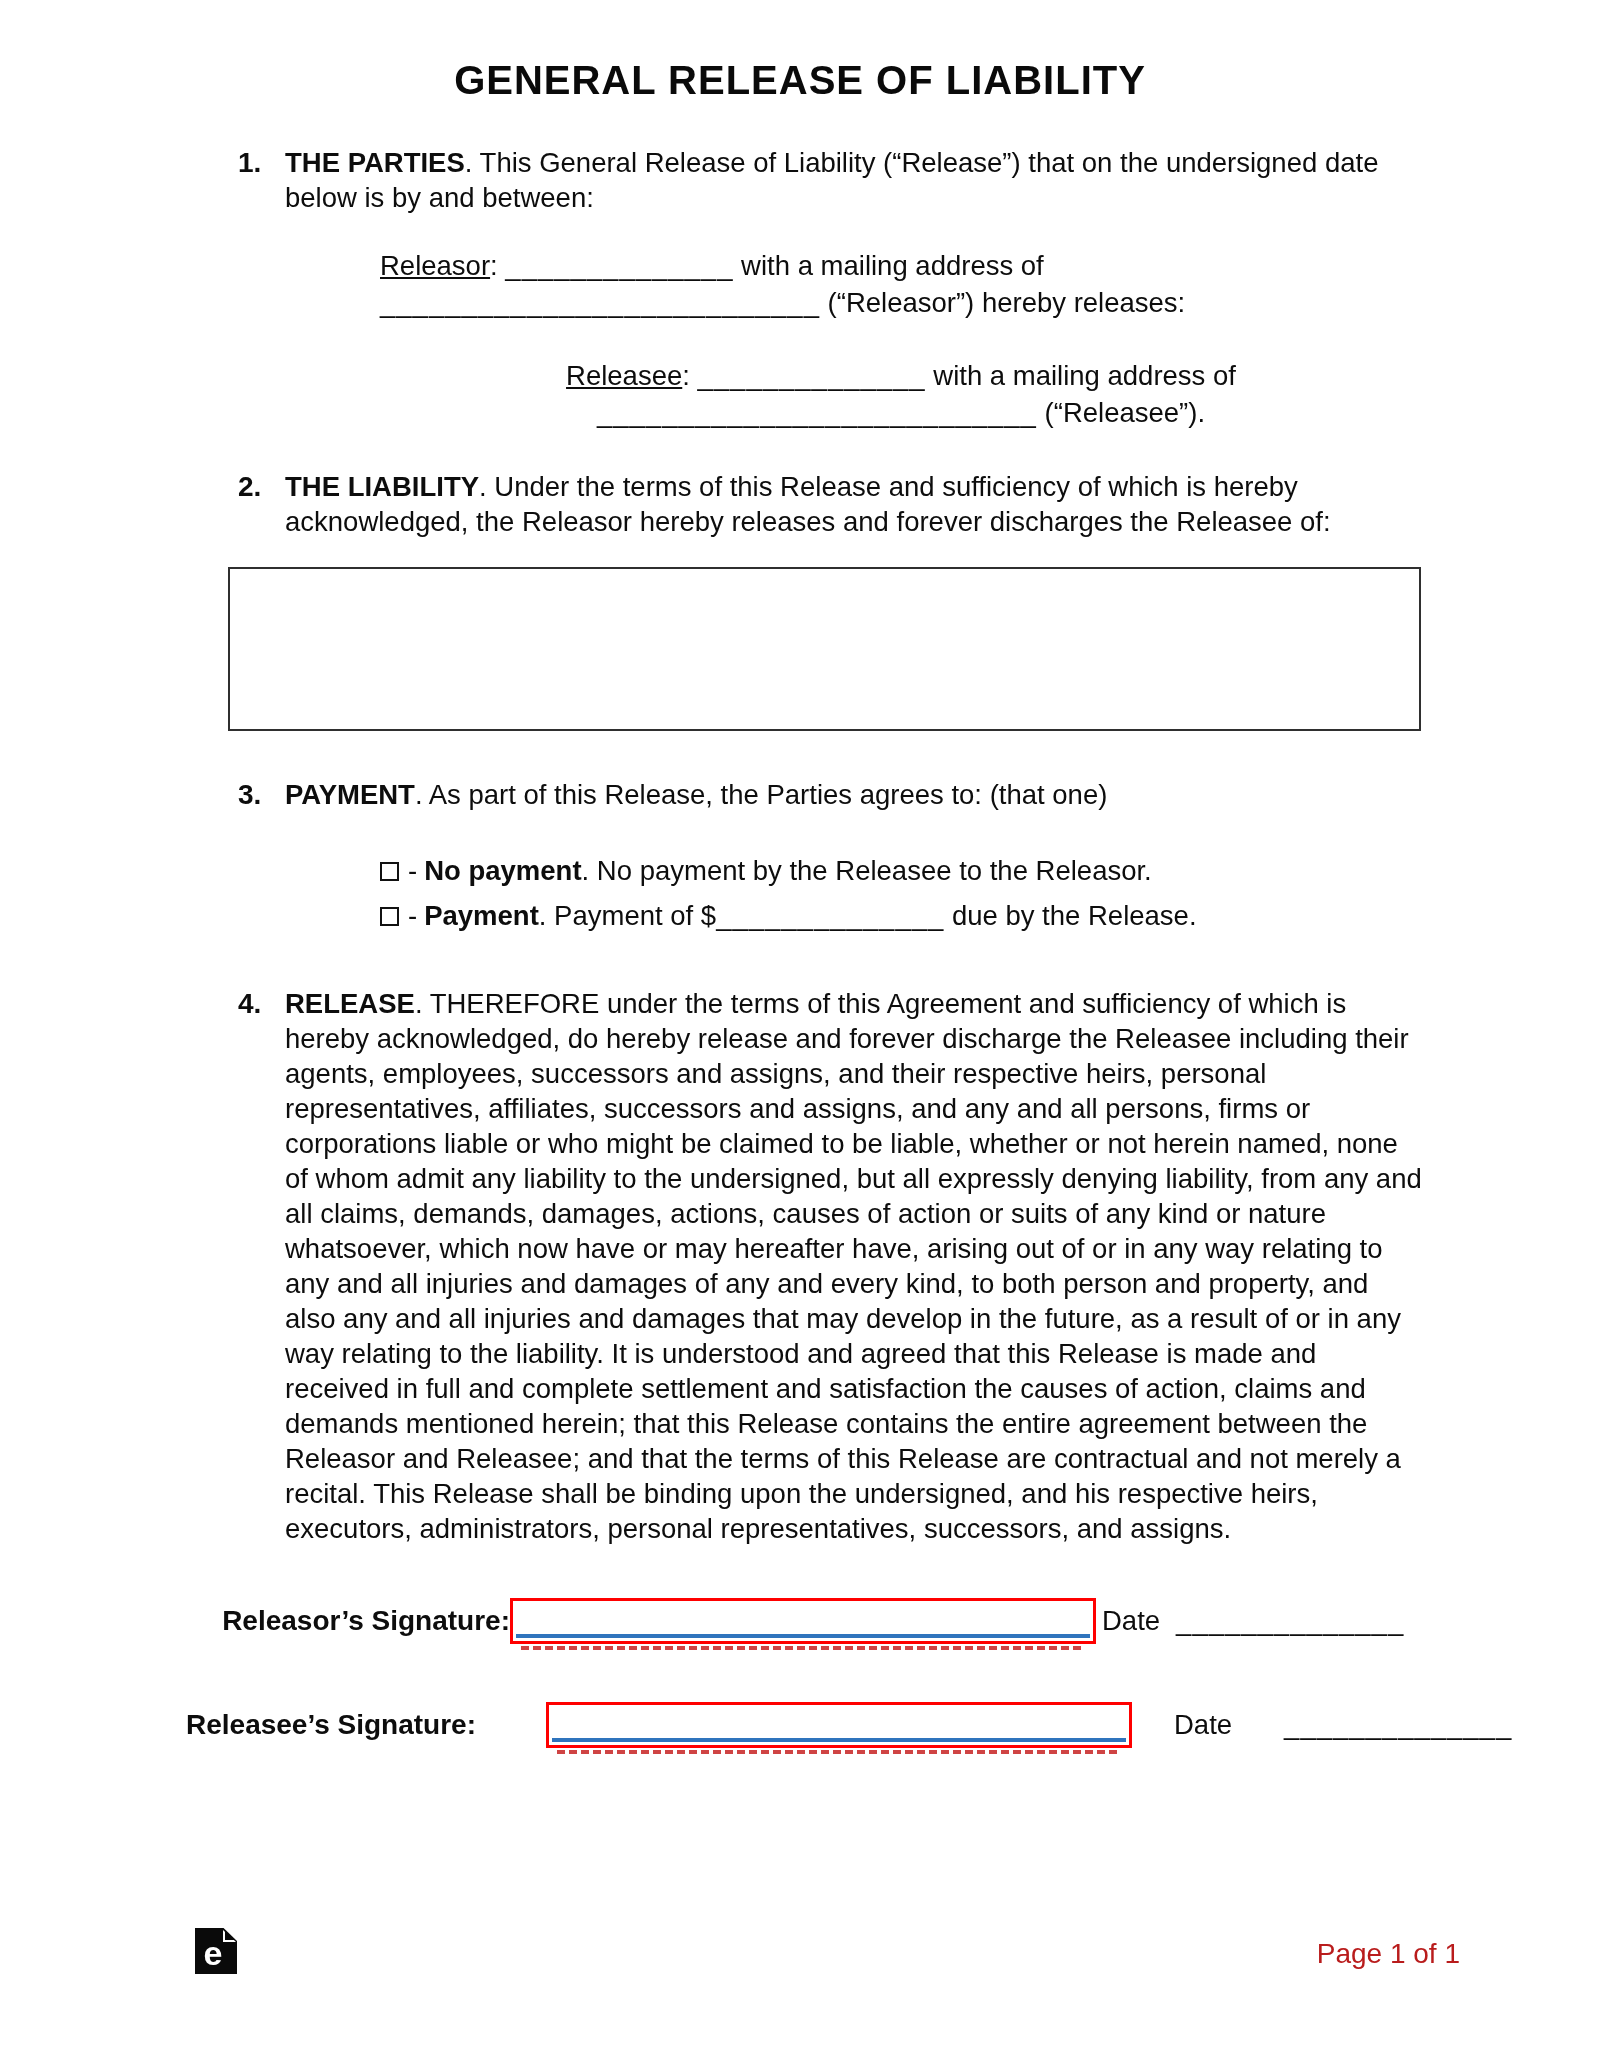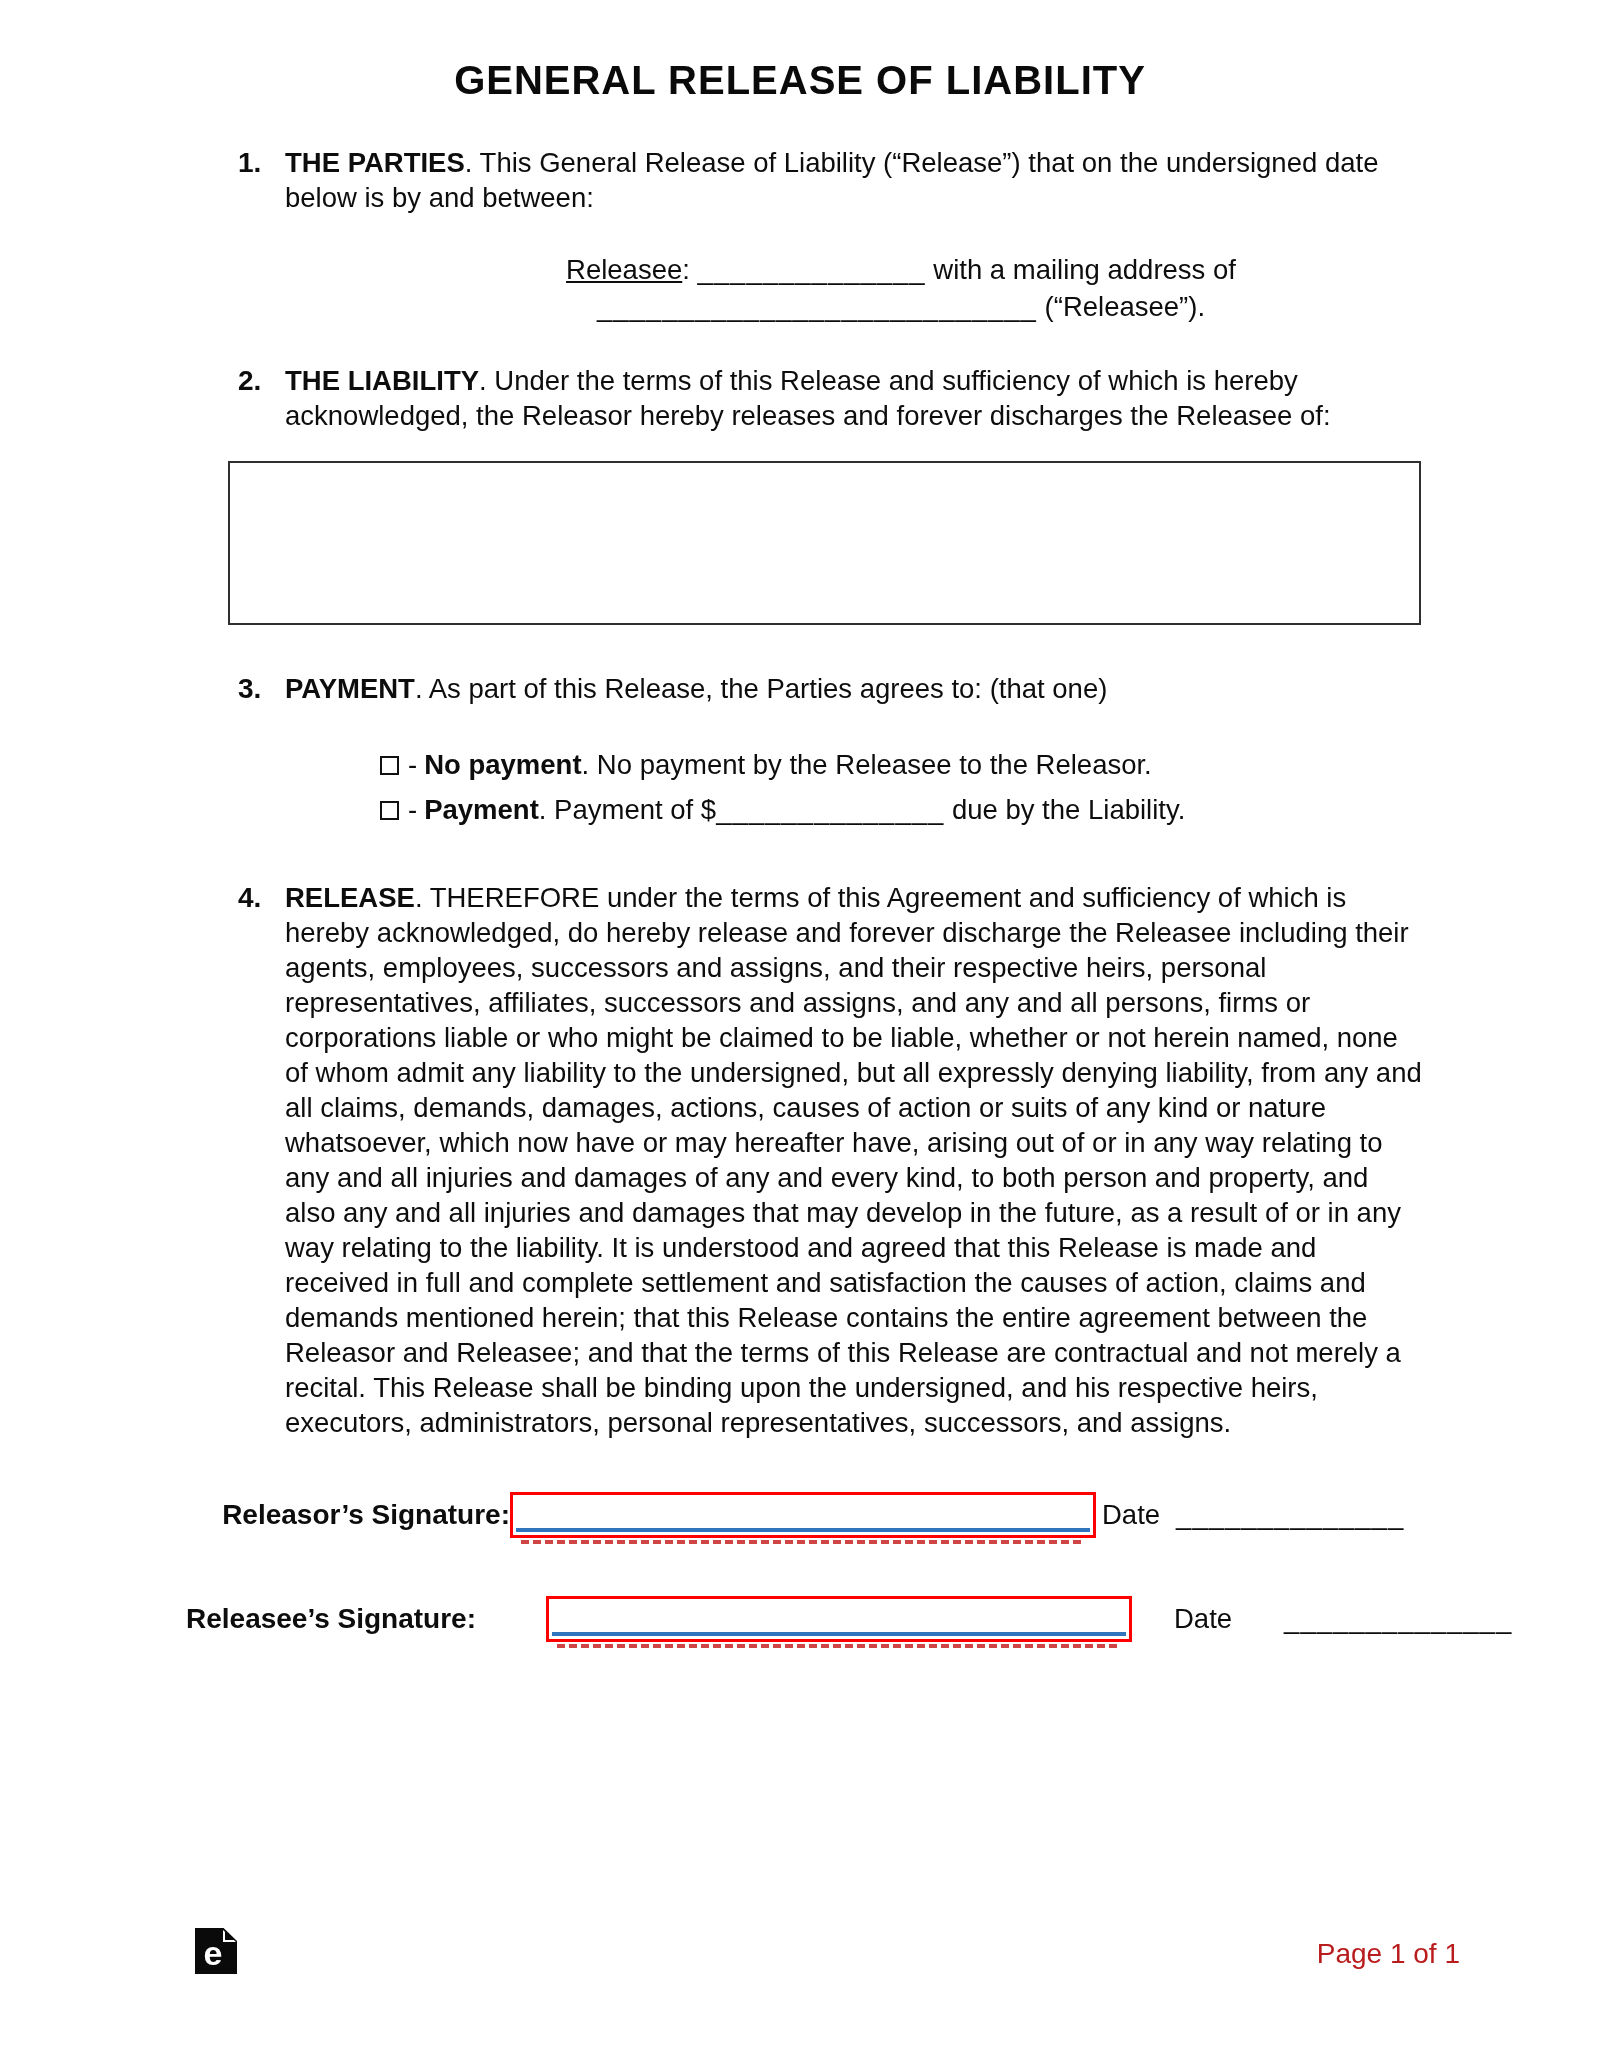--- a/index.html
+++ b/index.html
@@ -78,20 +78,24 @@
 
 <div class="page">
 
   <div class="doc-title">GENERAL RELEASE OF LIABILITY</div>
 
   <div class="sec" style="margin-top:42px;">
     <div class="num">1.</div>
     <div class="sec-body"><span class="sec-head">THE PARTIES</span><span>. This General Release of Liability (“Release”) that on the undersigned date below is by and between:</span></div>
   </div>
 
+  <div class="clause" style="margin-top:32px;">
+    <span class="lead">Releasor</span><span>: </span><span class="blank">______________</span><span> with a mailing address of</span><br>
+    <span class="blank">___________________________</span><span> (“Releasor”) hereby releases:</span>
+  </div>
 
   <div class="clause" style="margin-top:36px;text-align:center;">
     <span class="lead">Releasee</span><span>: </span><span class="blank">______________</span><span> with a mailing address of</span><br>
     <span class="blank">___________________________</span><span> (“Releasee”).</span>
   </div>
 
   <div class="sec" style="margin-top:38px;">
     <div class="num">2.</div>
     <div class="sec-body"><span class="sec-head">THE LIABILITY</span><span>. Under the terms of this Release and sufficiency of which is hereby acknowledged, the Releasor hereby releases and forever discharges the Releasee of:</span></div>
   </div>
@@ -104,21 +108,21 @@
   </div>
 
   <div class="opt first">
     <span class="cbx"></span>
       <span class="dash">-</span>
       <span><span class="opt-bold">No payment</span><span>. No payment by the Releasee to the Releasor.</span></span>
   </div>
   <div class="opt">
     <span class="cbx"></span>
       <span class="dash">-</span>
-      <span><span class="opt-bold">Payment</span><span>. Payment of $</span><span class="blank">______________</span><span> due by the Liability.</span></span>
+      <span><span class="opt-bold">Payment</span><span>. Payment of $</span><span class="blank">______________</span><span> due by the Release.</span></span>
   </div>
 
   <div class="sec" style="margin-top:52px;">
     <div class="num">4.</div>
     <div class="sec-body"><span class="sec-head">RELEASE</span><span>. THEREFORE under the terms of this Agreement and sufficiency of which is hereby acknowledged, do hereby release and forever discharge the Releasee including their agents, employees, successors and assigns, and their respective heirs, personal representatives, affiliates, successors and assigns, and any and all persons, firms or corporations liable or who might be claimed to be liable, whether or not herein named, none of whom admit any liability to the undersigned, but all expressly denying liability, from any and all claims, demands, damages, actions, causes of action or suits of any kind or nature whatsoever, which now have or may hereafter have, arising out of or in any way relating to any and all injuries and damages of any and every kind, to both person and property, and also any and all injuries and damages that may develop in the future, as a result of or in any way relating to the liability. It is understood and agreed that this Release is made and received in full and complete settlement and satisfaction the causes of action, claims and demands mentioned herein; that this Release contains the entire agreement between the Releasor and Releasee; and that the terms of this Release are contractual and not merely a recital. This Release shall be binding upon the undersigned, and his respective heirs, executors, administrators, personal representatives, successors, and assigns.</span></div>
   </div>
 
   <div class="sig-row" style="margin-top:50px;text-align:right;">
     <div class="sig-label">Releasor’s Signature:</div>
     <div class="sig-field">

